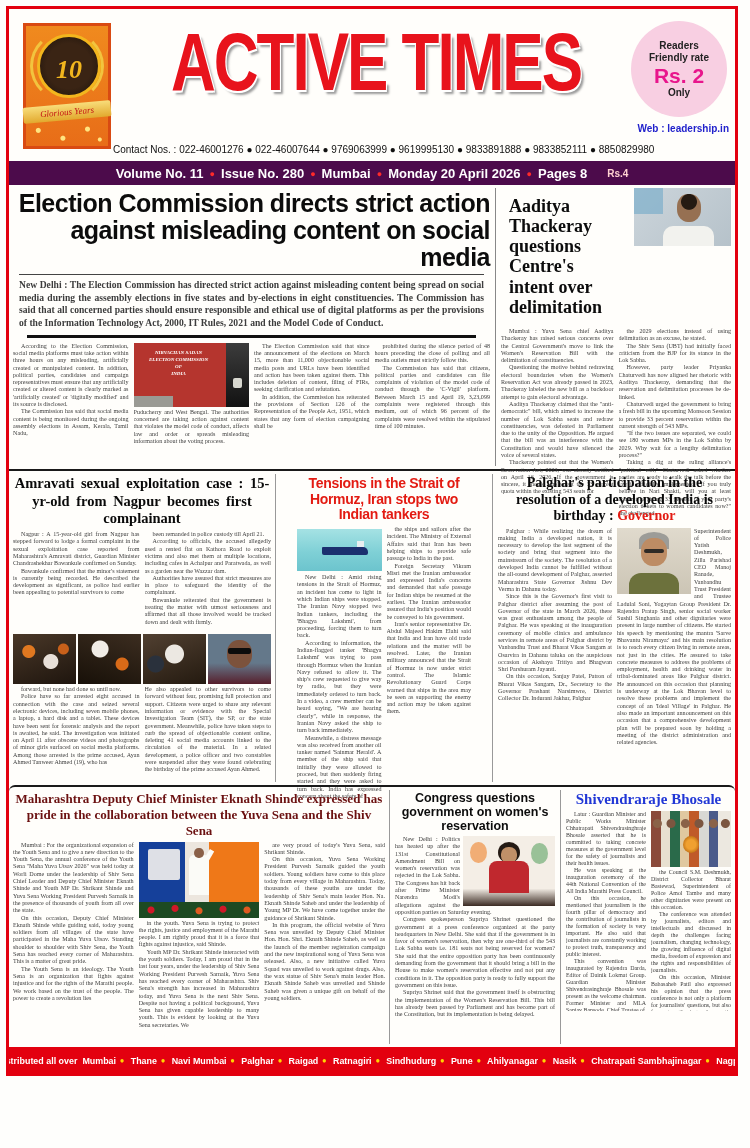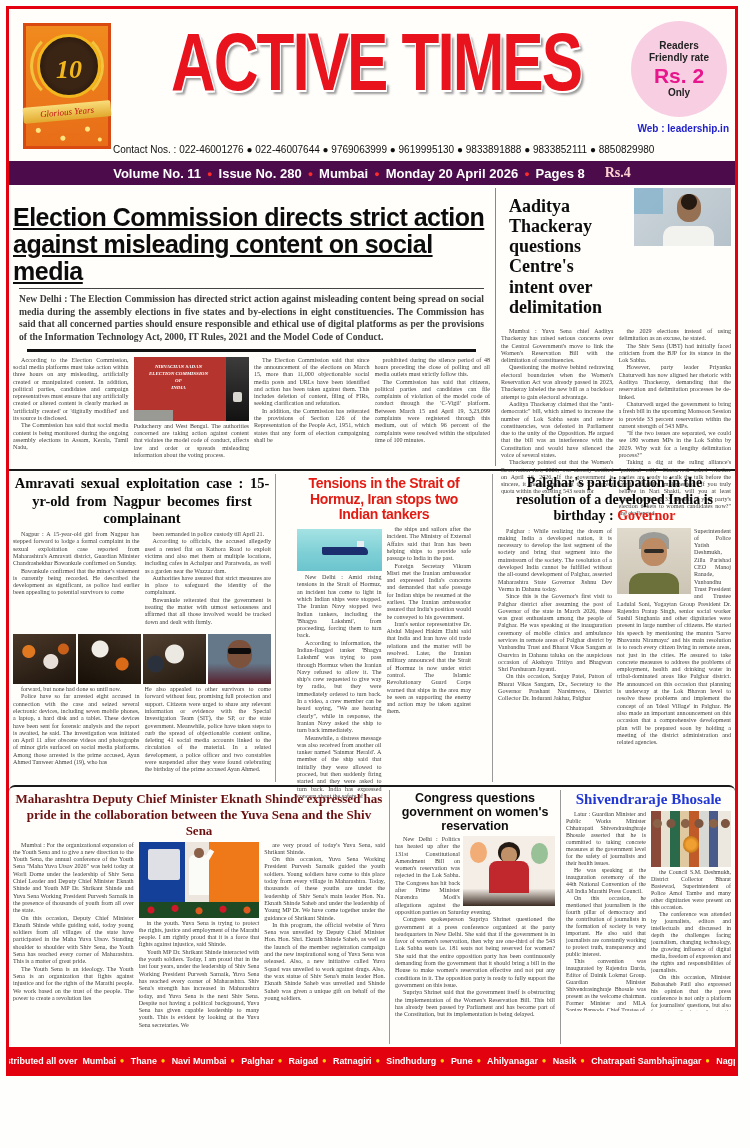--- a/index.html
+++ b/index.html
@@ -36,33 +36,33 @@
         display:flex;flex-direction:column;justify-content:center;}
   .price-oval .po-line{font-size:10px;font-weight:bold;color:#222;line-height:12px;}
   .price-oval .po-price{font-size:21px;font-weight:bold;color:#e8168c;line-height:23px;}
   .web-url{position:absolute;right:6px;top:114px;font-family:"Liberation Sans",sans-serif;
         font-weight:bold;font-size:10px;color:#2222cc;}
 
   
   .volume-bar{height:24px;background:#4c0b4b;display:flex;align-items:center;justify-content:center;
         font-family:"Liberation Sans",sans-serif;font-weight:bold;font-size:13px;color:#fff;white-space:nowrap;}
   .vdot::before{content:"●";color:#ff2a2a;font-size:9px;margin:0 6px;vertical-align:1px;}
-  .vb-price{font-size:14px;margin-left:20px;color:#ffd2d2;font-family:Liberation Serif, serif;}
+  .vb-price{font-size:10px;margin-left:20px;color:#ffd2d2;}
 
   
   .bt{text-align:justify;color:#3d3d3d;}
   .bt p{margin:0;text-indent:8px;}
   .band{display:flex;box-sizing:border-box;padding:3px 4px;}
   .rule-band{border-top:2px solid #1a1a1a;}
 
   
   .band1{height:284px;}
   .main-story{width:482px;padding-right:5px;box-sizing:border-box;}
-  .ms-headline{margin:16px 0 3px;text-align:left;font-family:"Liberation Sans",sans-serif;
-        font-weight:bold;font-size:25px;line-height:1.08;letter-spacing:-0.5px;color:#0c0c0c;text-decoration:underline;}
+  .ms-headline{margin:2px 0 3px;text-align:right;font-family:"Liberation Sans",sans-serif;
+        font-weight:bold;font-size:25px;line-height:1.08;letter-spacing:-0.5px;color:#0c0c0c;}
   .ms-lead{font-size:9.6px;font-weight:bold;line-height:1.32;text-align:justify;
         border-top:1px solid #444;padding-top:4px;margin:0 6px;}
   .ms-rule{height:3px;background:#111;margin:5px 14px;}
   .ms-cols{display:flex;gap:5px;height:136px;overflow:hidden;font-size:6.1px;line-height:7.3px;}
   .ms-col{flex:1;overflow:hidden;}
   .ph-ec{position:relative;height:64px;background:#b5352e;margin-bottom:2px;overflow:hidden;}
   .ec-text{position:absolute;left:4%;top:10%;width:70%;color:#fff;text-align:center;
         font-family:"Liberation Serif",serif;font-style:italic;font-weight:bold;font-size:5px;line-height:7px;}
   .ec-col{position:absolute;right:0;top:0;width:20%;height:100%;background:linear-gradient(180deg,#3c3c3c,#121212);}
   .ec-lamp{position:absolute;right:6%;top:55%;width:8%;height:16%;background:#d8d8d0;border-radius:2px;}

